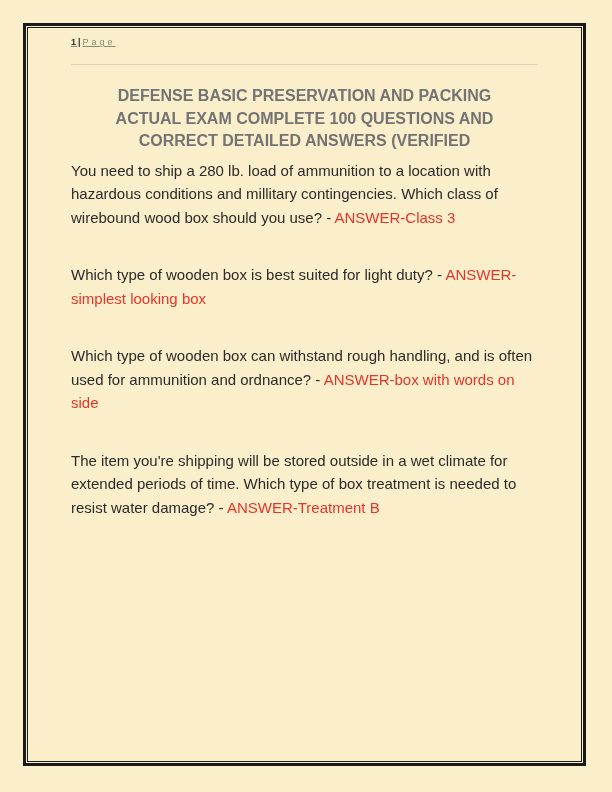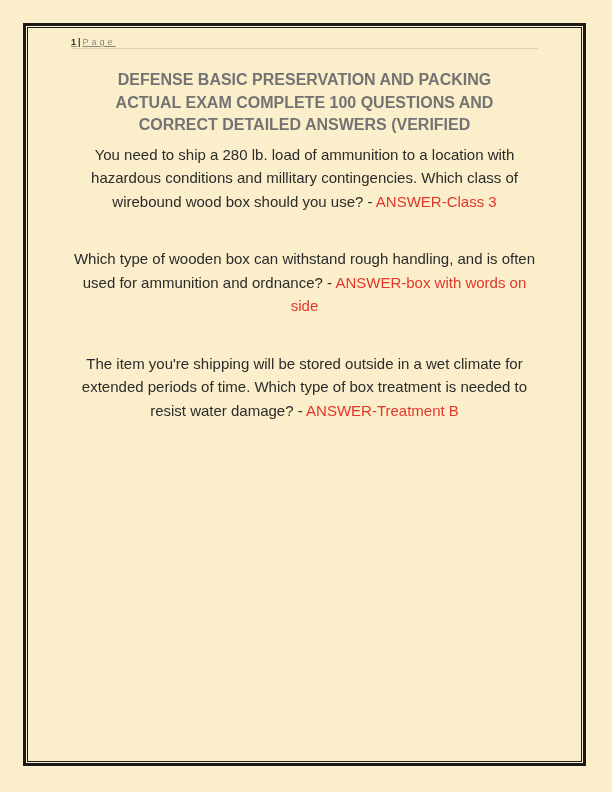--- a/index.html
+++ b/index.html
@@ -30,21 +30,21 @@
   .content{
     position:absolute; inset:0;
     padding:8px 43px 0 43px;
     box-sizing:border-box;
   }
   .header{
     font-size:9px;
     line-height:12px;
     color:#8b8878;
     border-bottom:1px solid #ddd3b8;
-    padding-bottom:0;
+    padding-bottom:16px;
     text-decoration:underline;
   }
   .header .num{
     font-weight:bold;
     color:#33322d;
     letter-spacing:1px;
   }
   .header .sep{
     font-weight:bold;
     color:#33322d;
@@ -57,21 +57,21 @@
   .title{
     margin-top:20px;
     margin-bottom:6px;
     text-align:center;
     font-weight:bold;
     font-size:16px;
     line-height:22.5px;
     color:#737373;
     white-space:nowrap;
   }
-  .qa-list{ margin-top:0;text-align:center; }
+  .qa-list{ margin-top:0; }
   p.qa{
     margin:0 0 34px 0;
     font-size:15px;
     line-height:23.5px;
     color:#2b2b2b;
   }
   p.qa .q{ color:#2b2b2b; }
   p.qa .a{ color:#e3362b; }
 </style>
 </head>
@@ -87,20 +87,21 @@
         </div>
 
         <div class="title" id="doc-title">
             <div>DEFENSE BASIC PRESERVATION AND PACKING</div>
             <div>ACTUAL EXAM COMPLETE 100 QUESTIONS AND</div>
             <div>CORRECT DETAILED ANSWERS (VERIFIED</div>
           </div>
 
         <div class="qa-list" id="qa-list">
             <p class="qa"><span class="q">You need to ship a 280 lb. load of ammunition to a location with hazardous conditions and millitary contingencies. Which class of wirebound wood box should you use? - </span><span class="a">ANSWER-Class 3</span></p>
+            <p class="qa"><span class="q">Which type of wooden box is best suited for light duty? - </span><span class="a">ANSWER-simplest looking box</span></p>
             <p class="qa"><span class="q">Which type of wooden box can withstand rough handling, and is often used for ammunition and ordnance? - </span><span class="a">ANSWER-box with words on side</span></p>
             <p class="qa"><span class="q">The item you're shipping will be stored outside in a wet climate for extended periods of time. Which type of box treatment is needed to resist water damage? - </span><span class="a">ANSWER-Treatment B</span></p>
           </div>
 
       </div>
     </div>
   </div>
 </div>
 
 </body></html>

